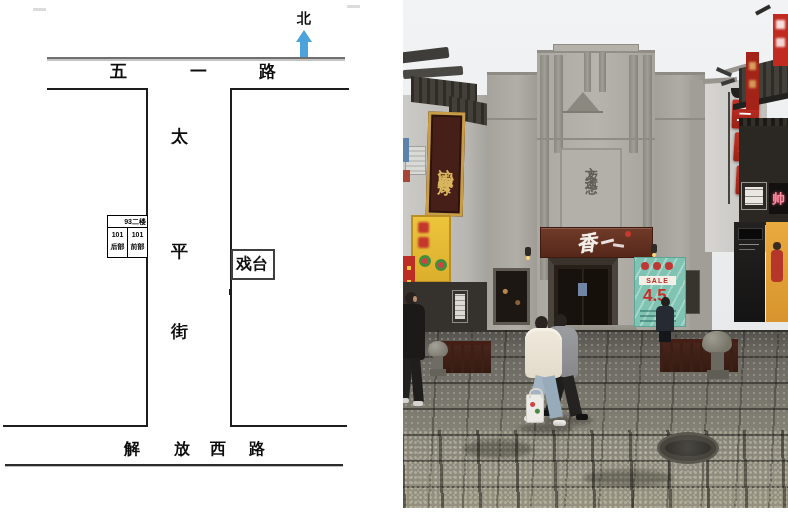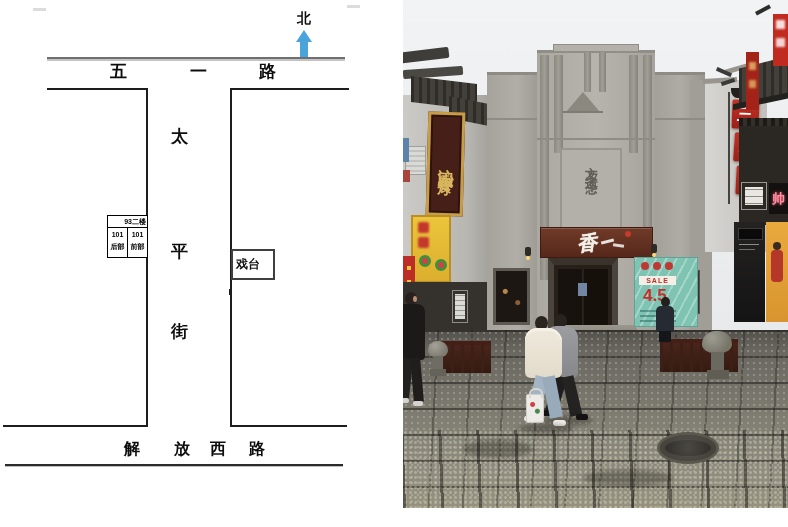--- a/index.html
+++ b/index.html
@@ -13,21 +13,21 @@
   .rdtop{position:absolute;left:47px;top:57px;width:298px;height:4px;
          background:linear-gradient(to bottom,#6f6f6f 0 55%,#c4c4c4 55% 100%);}
   .rdbot{position:absolute;left:5px;top:464px;width:338px;height:3px;
          background:linear-gradient(to bottom,#2b2b2b 0 70%,#bdbdbd 70% 100%);}
   .arrowhead{position:absolute;left:296px;top:30px;width:0;height:0;
     border-left:8px solid transparent;border-right:8px solid transparent;border-bottom:12px solid #4BA3DC;}
   .arrowshaft{position:absolute;left:300px;top:41px;width:8px;height:17px;background:#4BA3DC;}
   .ub{position:absolute;border:1px solid #000;background:#fff;color:#000;
       font-size:7px;font-weight:bold;line-height:1.05;box-sizing:border-box;}
   .stage{position:absolute;left:231px;top:249px;width:44px;height:31px;border:2px solid #3f3f3f;
-         background:#fff;box-sizing:border-box;font-size:12px;font-weight:bold;color:#111;
+         background:#fff;box-sizing:border-box;font-size:16px;font-weight:bold;color:#111;
          display:flex;align-items:center;padding-left:3px;font-family:"Liberation Serif",serif;}
   
   #photo{position:absolute;left:403px;top:0;width:385px;height:508px;overflow:hidden;
          background:linear-gradient(#f1f3f4,#e9ebec 55%,#e3e5e6);}
   #photo div{position:absolute;}
   .tile{background:repeating-linear-gradient(90deg,#2e2c28 0 3px,#433f39 3px 8px);}
   .pil{width:9px;background:linear-gradient(90deg,#8b897f,#a09e95 50%,#84827a);border-radius:1px;}
   .cor{height:2px;background:#8e8c85;}
   .rsign{width:27px;height:29px;background:linear-gradient(#c23226,#9c2017);border-radius:2px;
          color:#fff;font-weight:bold;font-size:17px;display:flex;align-items:center;justify-content:center;
@@ -160,21 +160,21 @@
 
     <div style="left:90px;top:268px;width:37px;height:57px;border:3px solid #5e5952;box-sizing:border-box;
          background:radial-gradient(circle at 30% 40%,#b98949 0 2px,transparent 3px),radial-gradient(circle at 70% 62%,#8a5f35 0 2px,transparent 3px),#1c1713;"></div>
     <div style="left:282px;top:270px;width:13px;height:42px;background:#37332d;border:1px solid #57524a;"></div>
 
     <div style="left:122px;top:247px;width:6px;height:9px;background:#2e2a25;border-radius:2px;"></div>
     <div style="left:123px;top:256px;width:4px;height:4px;background:#ffd574;border-radius:50%;"></div>
     <div style="left:248px;top:244px;width:6px;height:9px;background:#2e2a25;border-radius:2px;"></div>
     <div style="left:249px;top:253px;width:4px;height:4px;background:#ffd574;border-radius:50%;"></div>
 
-    <div style="left:231px;top:257px;width:64px;height:70px;background:repeating-linear-gradient(118deg,rgba(255,255,255,.3) 0 2px,transparent 2px 9px),#7fc3b3;border:1px solid #5ea496;box-sizing:border-box;">
+    <div style="left:231px;top:257px;width:52px;height:70px;background:repeating-linear-gradient(118deg,rgba(255,255,255,.3) 0 2px,transparent 2px 9px),#7fc3b3;border:1px solid #5ea496;box-sizing:border-box;">
       <div style="left:6px;top:4px;width:8px;height:8px;background:#bf3934;border-radius:50%;"></div>
       <div style="left:18px;top:4px;width:8px;height:8px;background:#bf3934;border-radius:50%;"></div>
       <div style="left:30px;top:4px;width:8px;height:8px;background:#bf3934;border-radius:50%;"></div>
       <div style="left:4px;top:18px;width:37px;height:9px;background:#f2efe6;display:flex;align-items:center;justify-content:center;">
         <span style="color:#c03028;font-size:7px;font-weight:bold;letter-spacing:1px;">SALE</span>
       </div>
       <span style="position:absolute;left:8px;top:28px;color:#c52f28;font-size:17px;font-weight:bold;">4.5</span>
       <div style="left:5px;top:52px;width:36px;height:12px;background:repeating-linear-gradient(to bottom,rgba(35,100,90,.5) 0 2px,transparent 2px 5px);"></div>
     </div>
 

